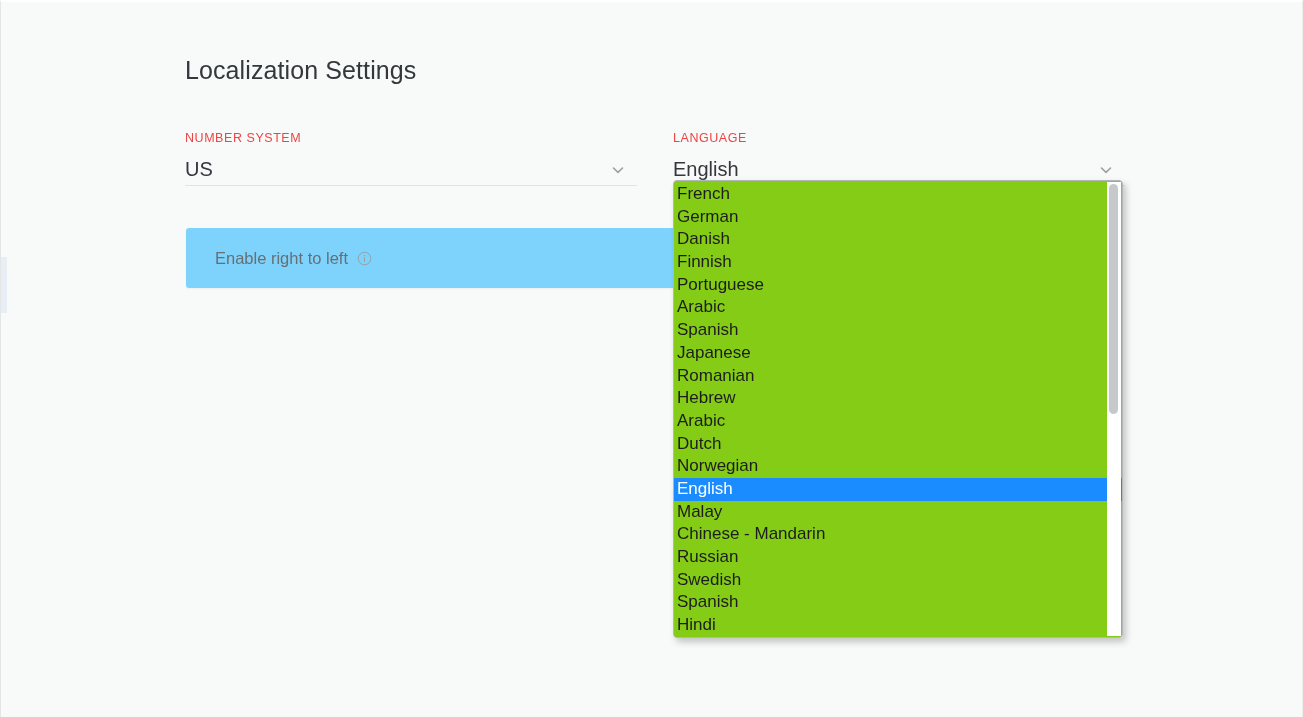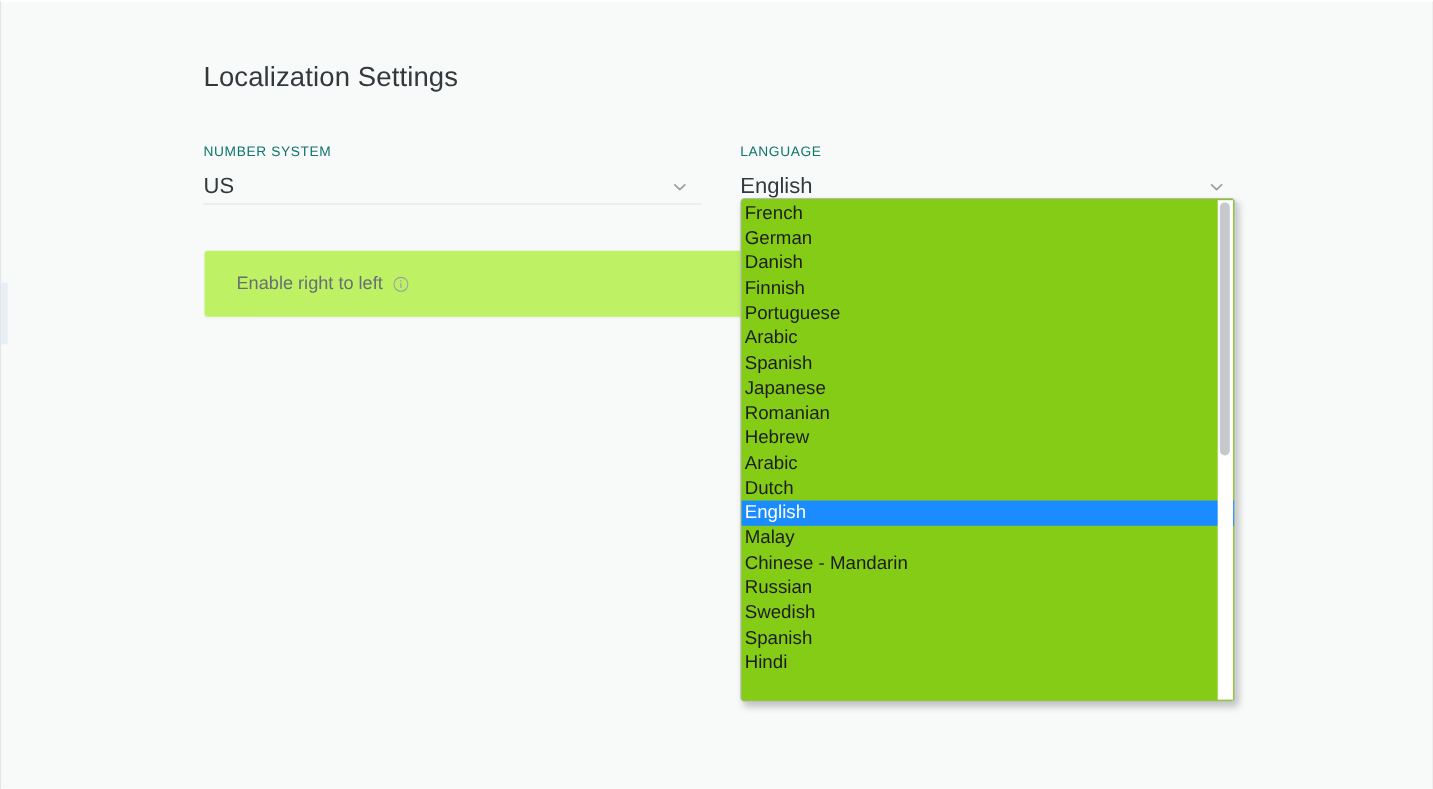--- a/index.html
+++ b/index.html
@@ -54,21 +54,21 @@
     position: absolute;
     top: 128px;
     width: 452px;
   }
   .field.left  { left: 184px; }
   .field.right { left: 672px; }
 
   .field-label {
     font-size: 12.5px;
     letter-spacing: 0.55px;
-    color: #0f766e;
+    color: #ef4444;
     text-transform: uppercase;
     line-height: 16px;
     white-space: nowrap;
   }
 
   .select-control {
     position: relative;
     margin-top: 11px;
     height: 28px;
     border-bottom: 1px solid #e0e2e3;
@@ -90,21 +90,21 @@
   }
   .chevron svg { display: block; }
 
   
   .rtl-card {
     position: absolute;
     left: 185px;
     top: 226px;
     width: 905px;
     height: 60px;
-    background: #bef264;
+    background: #7dd3fc;
     border-radius: 3px;
     box-shadow: 0 1px 2px rgba(60,70,80,0.055);
     text-decoration: underline;
   }
   .rtl-inner {
     position: absolute;
     left: 29px;
     top: 0;
     height: 60px;
     display: flex;
@@ -245,20 +245,21 @@
         <li class="dd-item">Danish</li>
         <li class="dd-item">Finnish</li>
         <li class="dd-item">Portuguese</li>
         <li class="dd-item">Arabic</li>
         <li class="dd-item">Spanish</li>
         <li class="dd-item">Japanese</li>
         <li class="dd-item">Romanian</li>
         <li class="dd-item">Hebrew</li>
         <li class="dd-item">Arabic</li>
         <li class="dd-item">Dutch</li>
+        <li class="dd-item">Norwegian</li>
         <li class="dd-item selected">English</li>
         <li class="dd-item">Malay</li>
         <li class="dd-item">Chinese - Mandarin</li>
         <li class="dd-item">Russian</li>
         <li class="dd-item">Swedish</li>
         <li class="dd-item">Spanish</li>
         <li class="dd-item">Hindi</li>
       </ul>
     <div class="dd-scroll-track">
       <div class="dd-scroll-thumb"></div>

